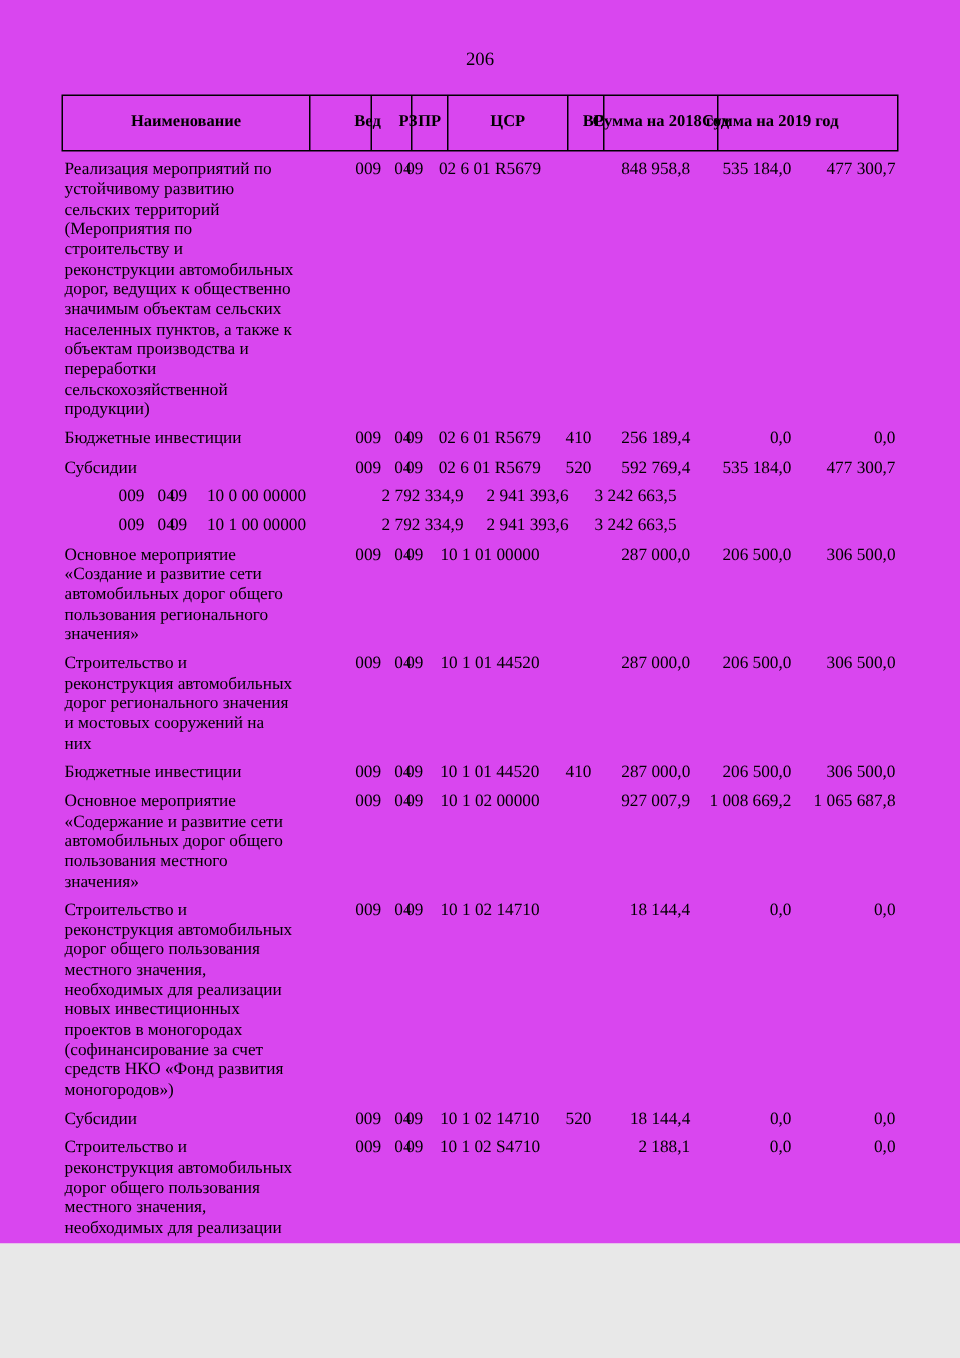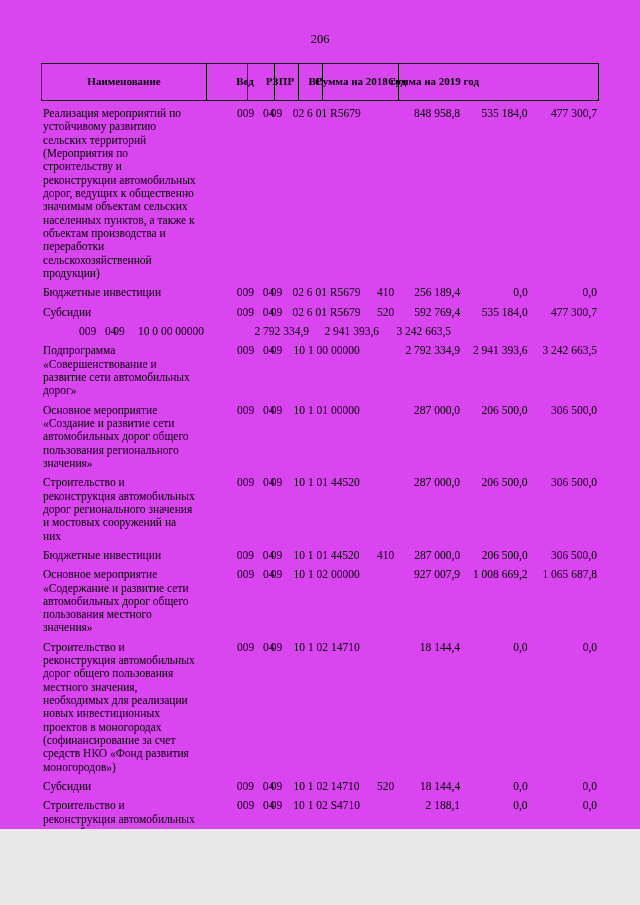--- a/index.html
+++ b/index.html
@@ -65,20 +65,21 @@
 
 <div class="page">
   <div class="page-number">206</div>
 
   <div class="budget-table">
     <div class="thead">
       <div class="th c-name">Наименование</div>
       <div class="th c-ved">Вед</div>
       <div class="th c-rz">РЗ</div>
       <div class="th c-pr">ПР</div>
+      <div class="th c-csr">ЦСР</div>
       <div class="th c-vr">ВР</div>
       <div class="th c-s18">Сумма на 2018 год</div>
       <div class="th c-s19">Сумма на 2019 год</div>
     </div>
 
     <div class="tbody">
   <div class="row">
     <div class="cell c-name">Реализация мероприятий по устойчивому развитию сельских территорий (Мероприятия по строительству и реконструкции автомобильных дорог, ведущих к общественно значимым объектам сельских населенных пунктов, а также к объектам производства и переработки сельскохозяйственной продукции)</div>
     <div class="cell c-ved">009</div>
     <div class="cell c-rz">04</div>
@@ -119,21 +120,20 @@
     <div class="cell c-rz">04</div>
     <div class="cell c-pr">09</div>
     <div class="cell c-csr">10 0 00 00000</div>
     <div class="cell c-vr"></div>
     <div class="cell c-s18">2 792 334,9</div>
     <div class="cell c-s19">2 941 393,6</div>
     <div class="cell c-s20">3 242 663,5</div>
   </div>
 
   <div class="row">
-    <div class="cell c-name">Подпрограмма «Совершенствование и развитие сети автомобильных дорог»</div>
     <div class="cell c-ved">009</div>
     <div class="cell c-rz">04</div>
     <div class="cell c-pr">09</div>
     <div class="cell c-csr">10 1 00 00000</div>
     <div class="cell c-vr"></div>
     <div class="cell c-s18">2 792 334,9</div>
     <div class="cell c-s19">2 941 393,6</div>
     <div class="cell c-s20">3 242 663,5</div>
   </div>
 

